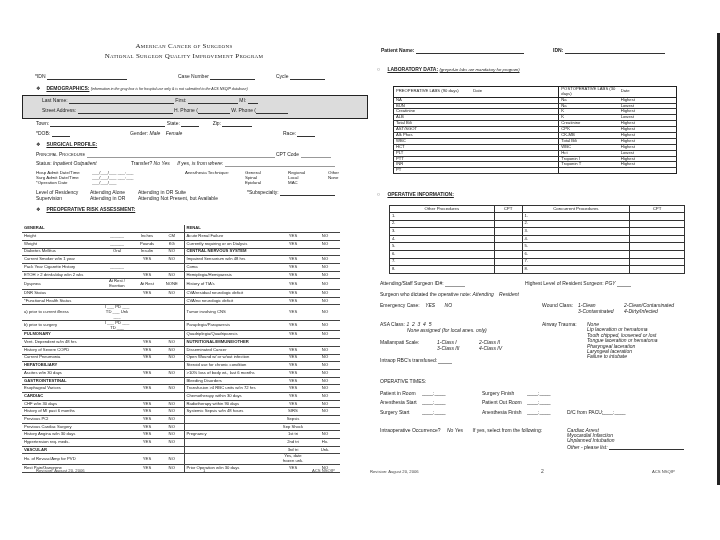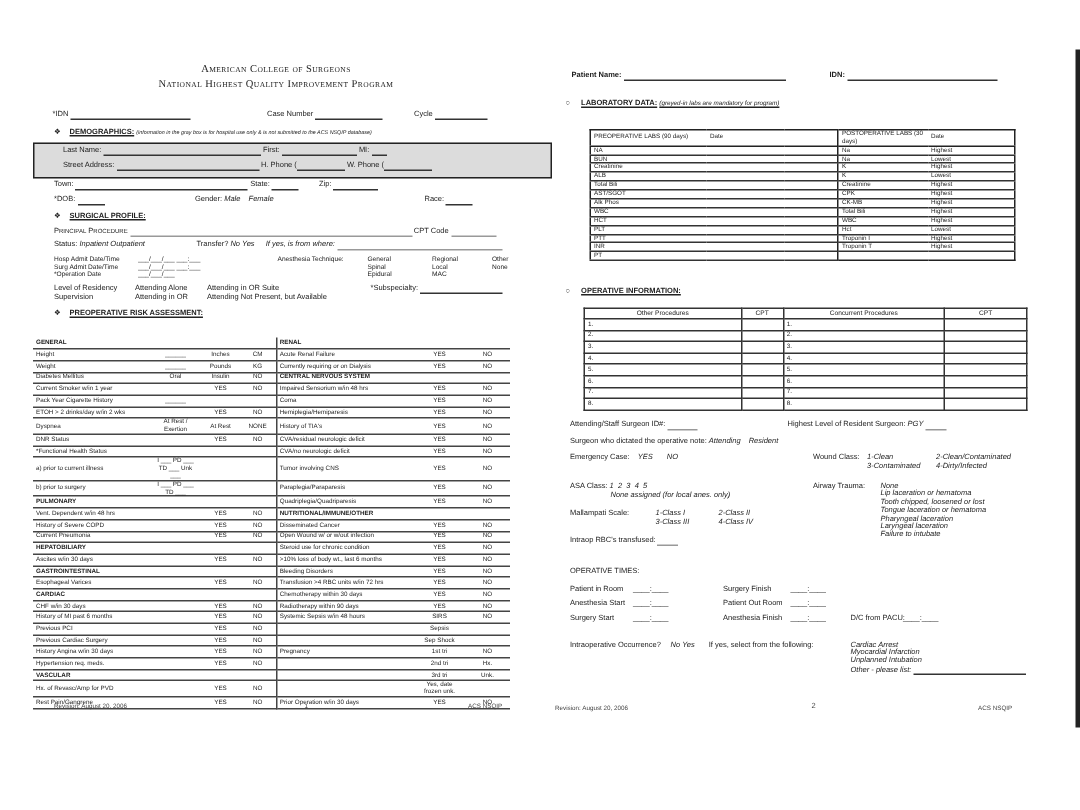--- a/index.html
+++ b/index.html
@@ -40,22 +40,22 @@
   .ops td { height: 7.6px; padding: 0 2px; border: 0.6px solid #333; vertical-align: middle; }
   .ops th { height: 7px; font-weight: normal; text-align: center; border: 0.6px solid #333; font-size: 4.4px; }
 
   .footer { position: absolute; font-size: 4.2px; color: #444; }
   .small { font-size: 4.4px; }
 </style>
 </head>
 <body>
 
 <div class="page-left">
-  <div class="title1">American College of Surgeons</div>
-  <div class="title2">National Highest Quality Improvement Program</div>
+  <div class="title1">American Cancer of Surgeons</div>
+  <div class="title2">National Surgeon Quality Improvement Program</div>
 
   <div class="row" style="left:35px; top:74px;">
     <span>*IDN</span>
     <span class="ul" style="width:80px;"></span>
   </div>
   <div class="row" style="left:178px; top:74px;">
     <span>Case Number</span>
     <span class="ul" style="width:45px;"></span>
   </div>
   <div class="row" style="left:276px; top:74px;">

